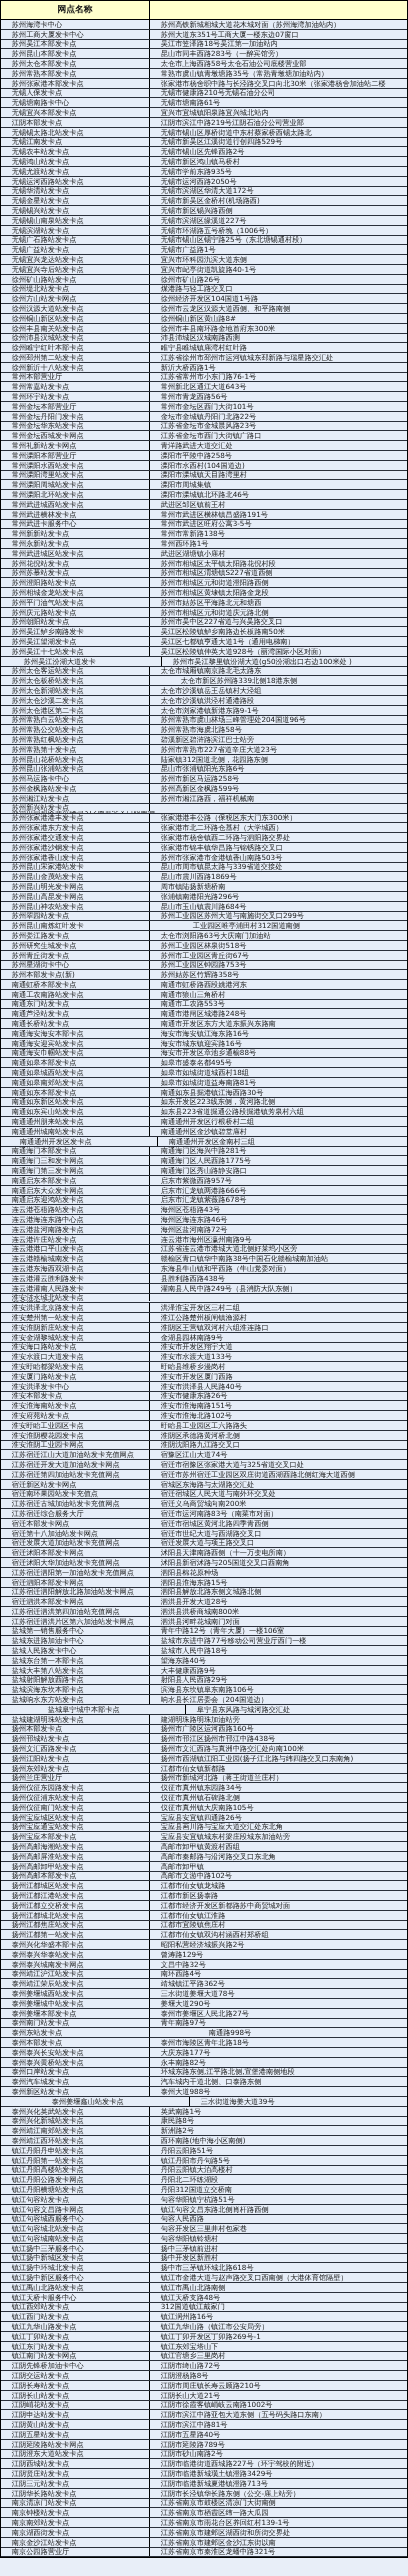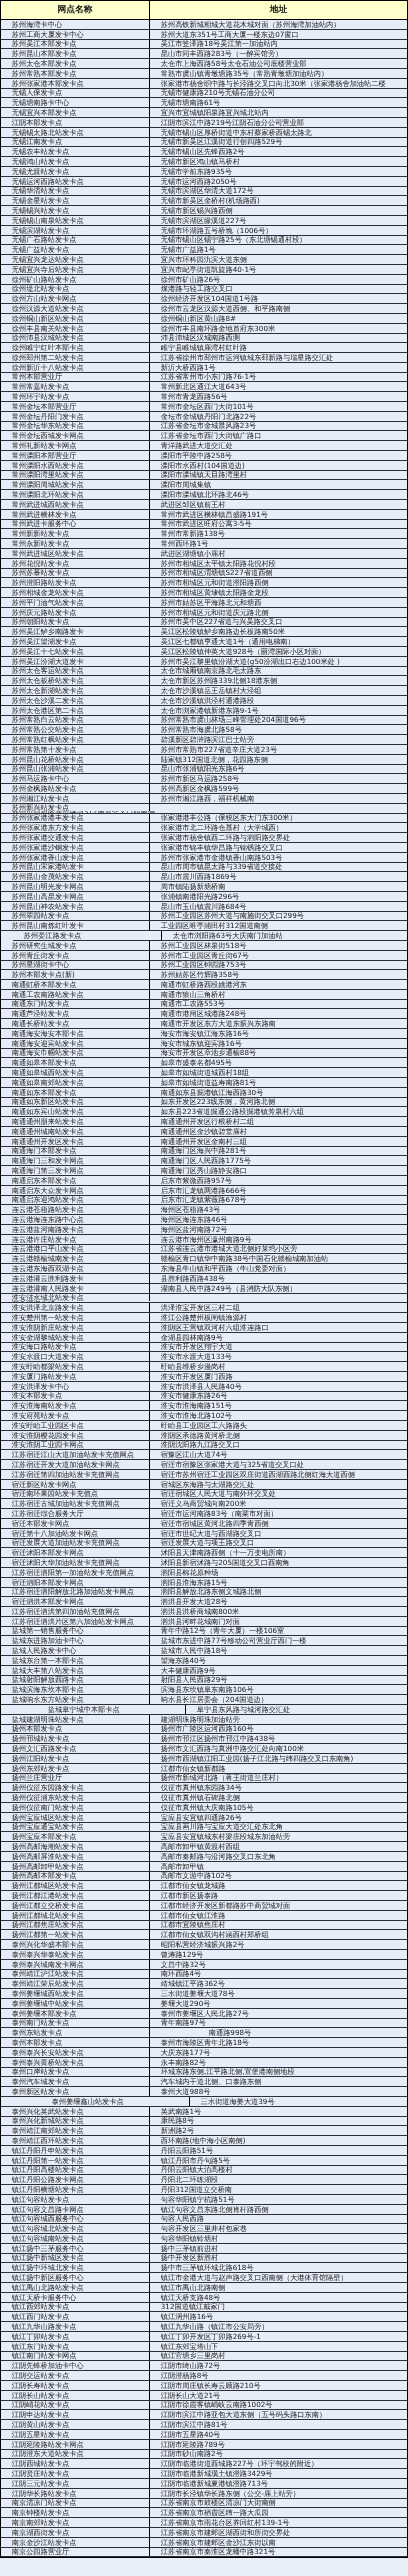--- a/index.html
+++ b/index.html
@@ -14,21 +14,20 @@
   .row div { display: flex; align-items: center; font-size: 7.2px; color: #1a1a1a; white-space: nowrap; overflow: hidden; line-height: 1; }
   .row .c1 { padding-left: 10.8px; }
   .row .c2 { padding-left: 10.8px; }
 </style>
 </head>
 <body>
 
 <div class="sheet">
   <div class="head">
     <div class="c1">网点名称</div>
-    <div class="c2">地址</div>
   </div>
   <div id="rows">
       <div class="row" style="height: 9.8px;">
         <div class="c1">苏州海湾卡中心</div>
         <div class="c2">苏州高铁新城相城大道花木城对面（苏州海湾加油站内）</div>
       </div>
       <div class="row" style="height: 9.8px;">
         <div class="c1">苏州工商大厦发卡中心</div>
         <div class="c2">苏州大道东351号工商大厦一楼东边07窗口</div>
       </div>
@@ -277,29 +276,29 @@
         <div class="c2">吴江区松陵镇鲈乡南路边长板路南50米</div>
       </div>
       <div class="row" style="height: 9.8px;">
         <div class="c1">苏州吴江望湖发卡点</div>
         <div class="c2">吴江区七都镇亨通大道1号（通用电梯南）</div>
       </div>
       <div class="row" style="height: 9.8px;">
         <div class="c1">苏州吴江十七站发卡点</div>
         <div class="c2">吴江区松陵镇仲英大道928号（丽湾国际小区对面）</div>
       </div>
-      <div class="row" style="height: 9.8px;">
+      <div class="row" style="height: 9.8px; padding-left: 12px;">
         <div class="c1">苏州吴江汾湖大道发卡</div>
         <div class="c2">苏州市吴江黎里镇汾湖大道(g50汾湖出口右边100米处 )</div>
       </div>
       <div class="row" style="height: 9.8px;">
         <div class="c1">苏州太仓客运站发卡点</div>
         <div class="c2">太仓市城厢镇南京路北毛太路东</div>
       </div>
-      <div class="row" style="height: 9.8px;">
+      <div class="row" style="height: 9.8px; gap: 20px;">
         <div class="c1">苏州太仓板桥站发卡点</div>
         <div class="c2">太仓市新区苏州路339北侧18港东侧</div>
       </div>
       <div class="row" style="height: 9.8px;">
         <div class="c1">苏州太仓新湖站发卡点</div>
         <div class="c2">太仓市沙溪镇岳王岳镇村大泾组</div>
       </div>
       <div class="row" style="height: 9.8px;">
         <div class="c1">苏州太仓沙溪二发卡点</div>
         <div class="c2">太仓市沙溪镇洪泾村通港路段</div>
@@ -385,25 +384,25 @@
         <div class="c2">张浦镇南港阳光路296号</div>
       </div>
       <div class="row" style="height: 9.8px;">
         <div class="c1">苏州昆山神农站发卡点</div>
         <div class="c2">昆山市玉山镇震川路684号</div>
       </div>
       <div class="row" style="height: 9.8px;">
         <div class="c1">苏州翠园站发卡点</div>
         <div class="c2">苏州工业园区苏州大道与南施街交叉口299号</div>
       </div>
-      <div class="row" style="height: 9.8px;">
+      <div class="row" style="height: 9.8px; gap: 32px;">
         <div class="c1">苏州昆山南炼红叶发卡</div>
         <div class="c2">工业园区唯亭浦田村312国道南侧</div>
       </div>
-      <div class="row" style="height: 9.8px; margin-left: 12px;">
+      <div class="row" style="height: 9.8px;">
         <div class="c1">苏州娄江路发卡点</div>
         <div class="c2">太仓市浏阳路63号大庆南门加油站</div>
       </div>
       <div class="row" style="height: 9.8px;">
         <div class="c1">苏州研究生城发卡点</div>
         <div class="c2">苏州工业园区林泉街518号</div>
       </div>
       <div class="row" style="height: 9.8px;">
         <div class="c1">苏州青丘街发卡点</div>
         <div class="c2">苏州市工业园区青丘街67号</div>
@@ -473,21 +472,21 @@
         <div class="c2">如东县223省道掘通公路段掘港镇芳泉村六组</div>
       </div>
       <div class="row" style="height: 9.8px;">
         <div class="c1">南通通州朋来站发卡点</div>
         <div class="c2">南通通州开发区行根桥村二组</div>
       </div>
       <div class="row" style="height: 9.8px;">
         <div class="c1">南通通州城南站发卡点</div>
         <div class="c2">南通通州区金沙镇碧堂庙村</div>
       </div>
-      <div class="row" style="height: 9.8px;">
+      <div class="row" style="height: 9.8px; padding-left: 8px;">
         <div class="c1">南通通州开发区发卡点</div>
         <div class="c2">南通通州开发区金南村三组</div>
       </div>
       <div class="row" style="height: 9.8px;">
         <div class="c1">南通海门本部发卡点</div>
         <div class="c2">南通海门区海兴中路281号</div>
       </div>
       <div class="row" style="height: 9.8px;">
         <div class="c1">南通海门三和发卡网点</div>
         <div class="c2">南通海门区人民西路1775号</div>

